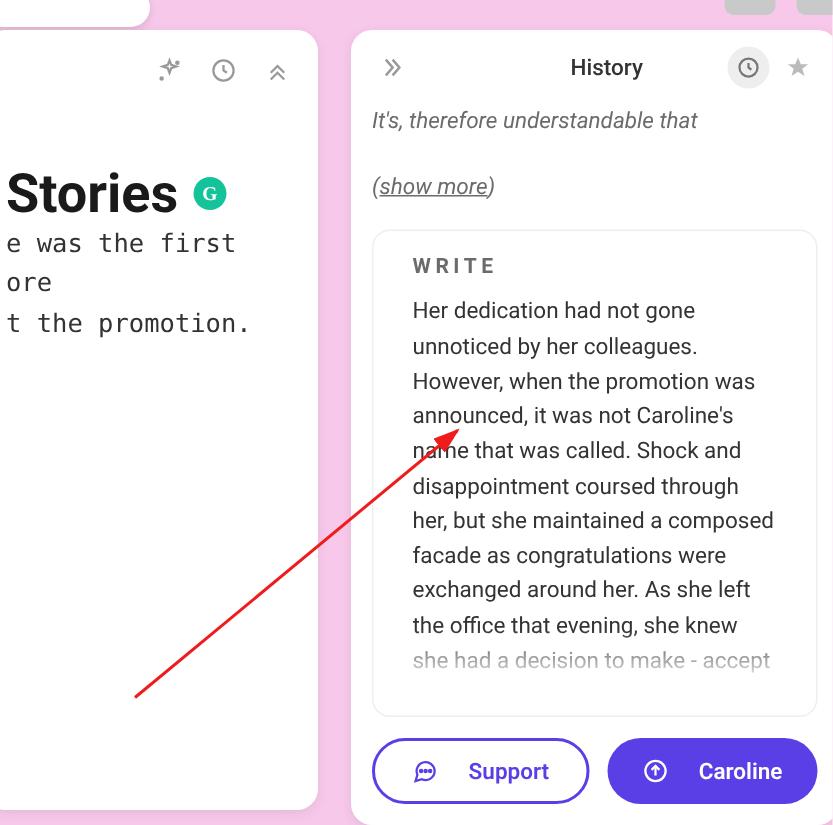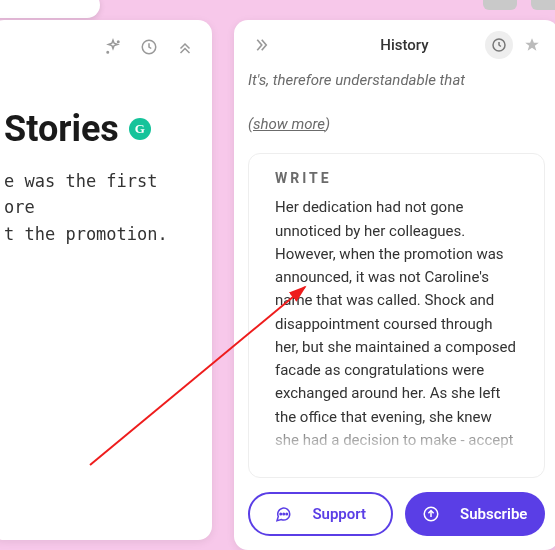--- a/index.html
+++ b/index.html
@@ -31,21 +31,20 @@
   }
   .left-icons svg { width: 18px; height: 18px; }
   .stories-title {
     font-size: 36px;
     font-weight: 700;
     color: #1a1a1a;
     display: flex;
     align-items: center;
     gap: 10px;
     margin-top: 38px;
-    margin-bottom: 18px;
   }
   .g-badge {
     width: 22px; height: 22px;
     background: #15c39a;
     border-radius: 50%;
     display: inline-flex;
     align-items: center;
     justify-content: center;
     font-size: 13px;
     font-weight: 700;
@@ -287,21 +286,21 @@
           <circle cx="17" cy="12" r="1" fill="#5a3ee6"></circle>
         </svg>
       <span>Support</span>
     </div>
     <div class="btn btn-subscribe">
       <svg viewBox="0 0 24 24" fill="none" stroke="#fff" stroke-width="2">
           <circle cx="12" cy="12" r="9"></circle>
           <path d="M12 16V8"></path>
           <path d="M8.5 11L12 7.5 15.5 11"></path>
         </svg>
-      <span>Subscribe</span>
+      <span>Caroline</span>
     </div>
   </div>
 </div>
 
 <svg class="arrow-annot">
   <defs>
     <marker id="ah" markerWidth="10" markerHeight="10" refX="8" refY="3" orient="auto">
       <path d="M0,0 L9,3 L0,6 z" fill="#ee1c1c"></path>
     </marker>
   </defs>

